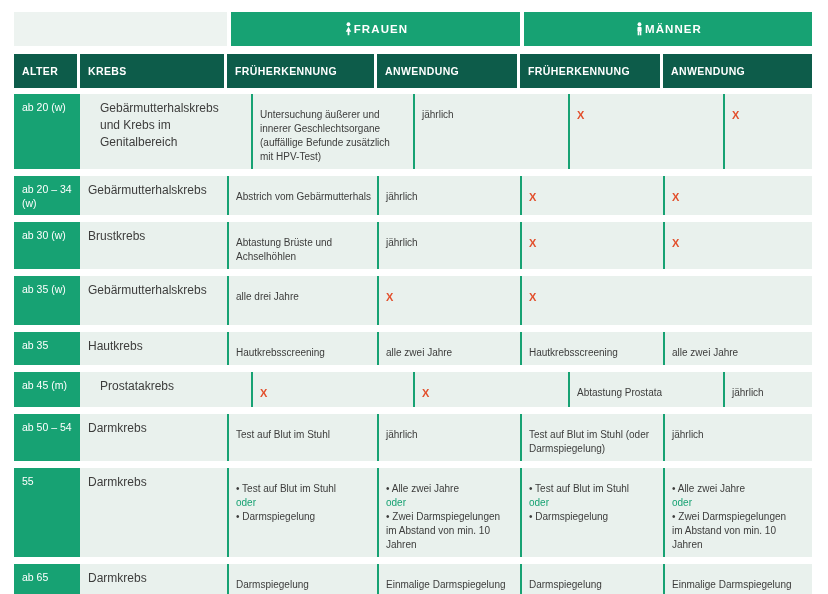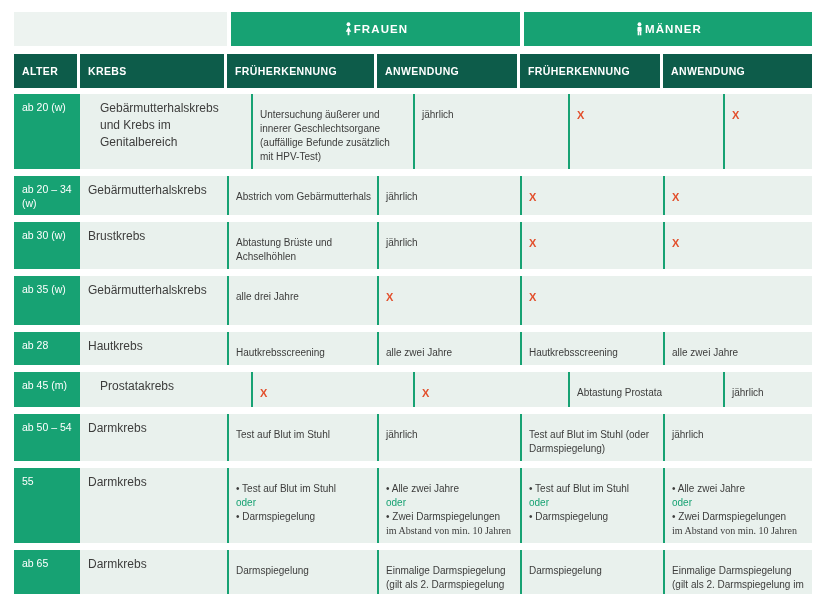--- a/index.html
+++ b/index.html
@@ -47,21 +47,21 @@
     color:var(--text,#3d3d3c);box-sizing:border-box;
   }
   .cellc{
     border-left:2px solid var(--green,#17a273);
     padding:14px 4px 5px 7px;font-size:10px;line-height:1.4;
     color:var(--text,#3d3d3c);box-sizing:border-box;
   }
   .ln{min-height:3px;}
   .ln.x{color:var(--red,#e2502d);font-weight:bold;font-size:11px;}
   .ln.oder{color:var(--green,#17a273);margin-left:0;}
-  .ln.cont{margin-left:0;font-family:Liberation Serif, serif;}
+  .ln.cont{margin-left:0;}
 </style>
 </head>
 <body>
 
 <div class="page">
 
   <div class="banner-row">
     <div class="banner-spacer"></div>
     <div class="banner">
       <span class="picon">
@@ -160,21 +160,21 @@
         </div>
         <div class="cellc">
           <div class="ln x">X</div>
         </div>
         <div class="cellc">
           <div class="ln x">X</div>
         </div>
       </div>
       <div class="trow" style="min-height: 28px;">
         <div class="badge">
-          <div>ab 28</div>
+          <div>ab 35</div>
         </div>
         <div class="cellk">Hautkrebs</div>
         <div class="cellc">
           <div class="ln text">Hautkrebsscreening</div>
         </div>
         <div class="cellc">
           <div class="ln text">alle zwei Jahre</div>
         </div>
         <div class="cellc">
           <div class="ln text">Hautkrebsscreening</div>

